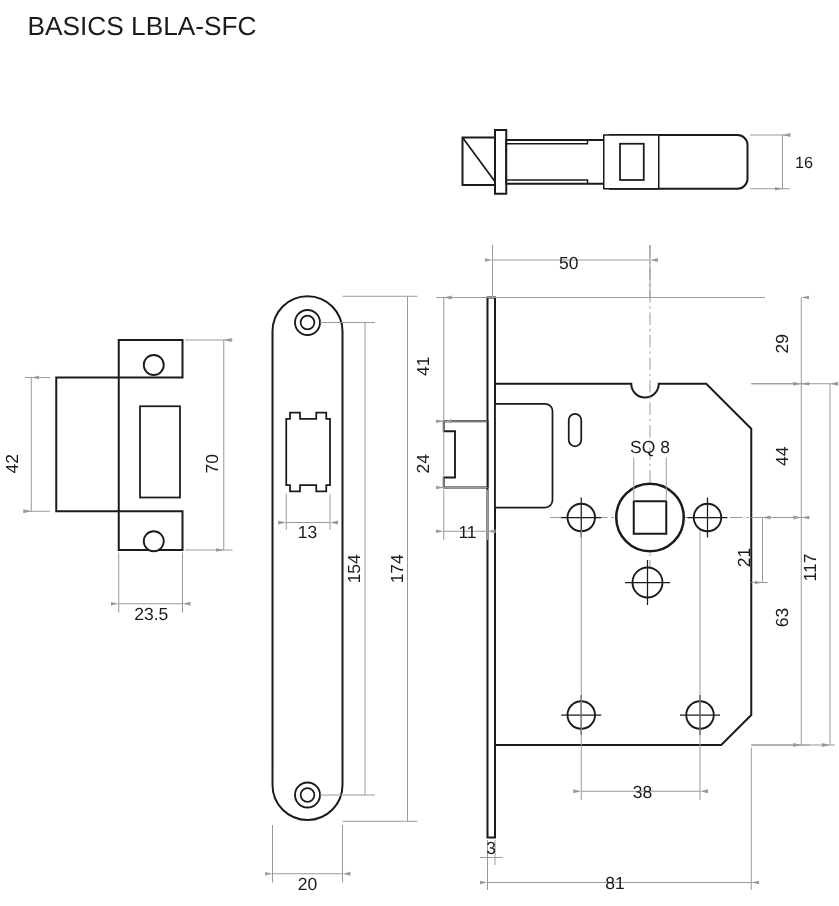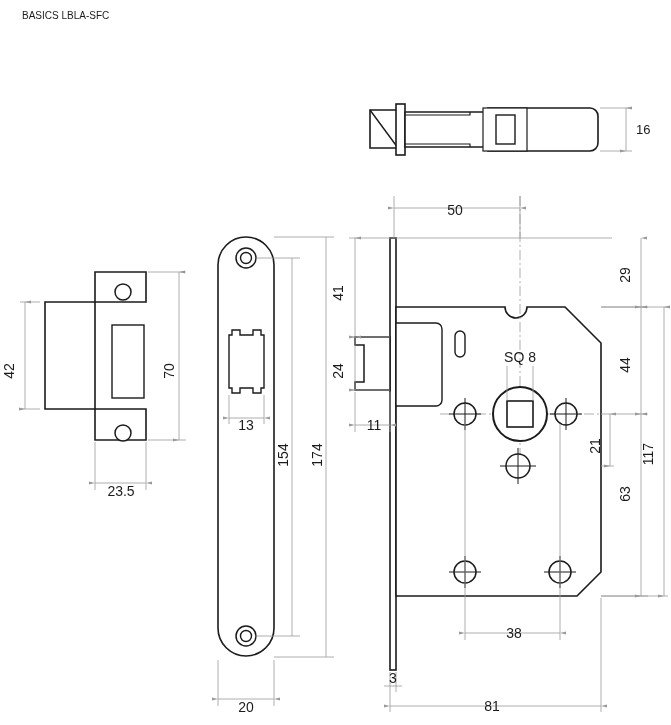--- a/index.html
+++ b/index.html
@@ -20,21 +20,21 @@
     top: 0;
   }
   svg text {
     font-family: "Liberation Sans", sans-serif;
     fill: #1b1b1b;
   }
 </style>
 </head>
 <body>
 
-<div style="position:absolute;left:22px;top:10px;font-size:10px;color:#1b1b1b;white-space:nowrap;text-align:right;">BASICS LBLA-SFC</div>
+<div style="position:absolute;left:22px;top:10px;font-size:21px;color:#1b1b1b;white-space:nowrap;text-align:right;">BASICS LBLA-SFC</div>
 
 <svg id="tech-drawing" width="671" height="725" viewBox="0 0 671 725">
 
   <defs>
     <marker id="arrL" markerWidth="9" markerHeight="7" refX="8" refY="3.5" orient="auto">
       <path d="M8,3.5 L0,1.6 L0,5.4 Z" fill="#9a9a9a"></path>
     </marker>
     <marker id="arrR" markerWidth="9" markerHeight="7" refX="1" refY="3.5" orient="auto">
       <path d="M1,3.5 L9,1.6 L9,5.4 Z" fill="#9a9a9a"></path>
     </marker>

